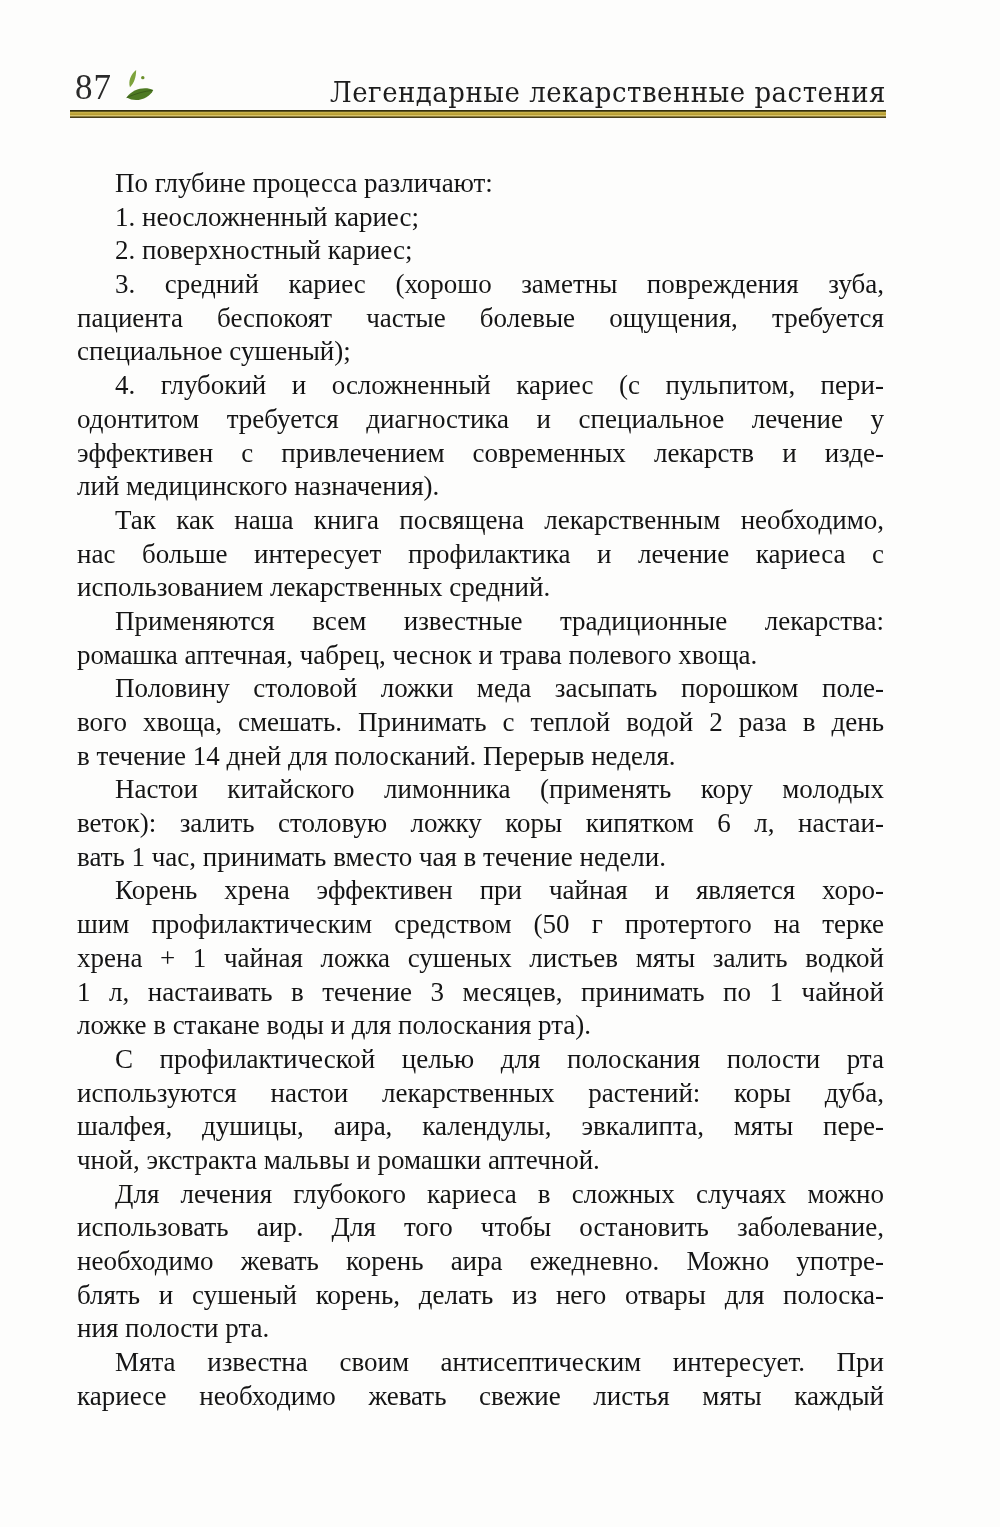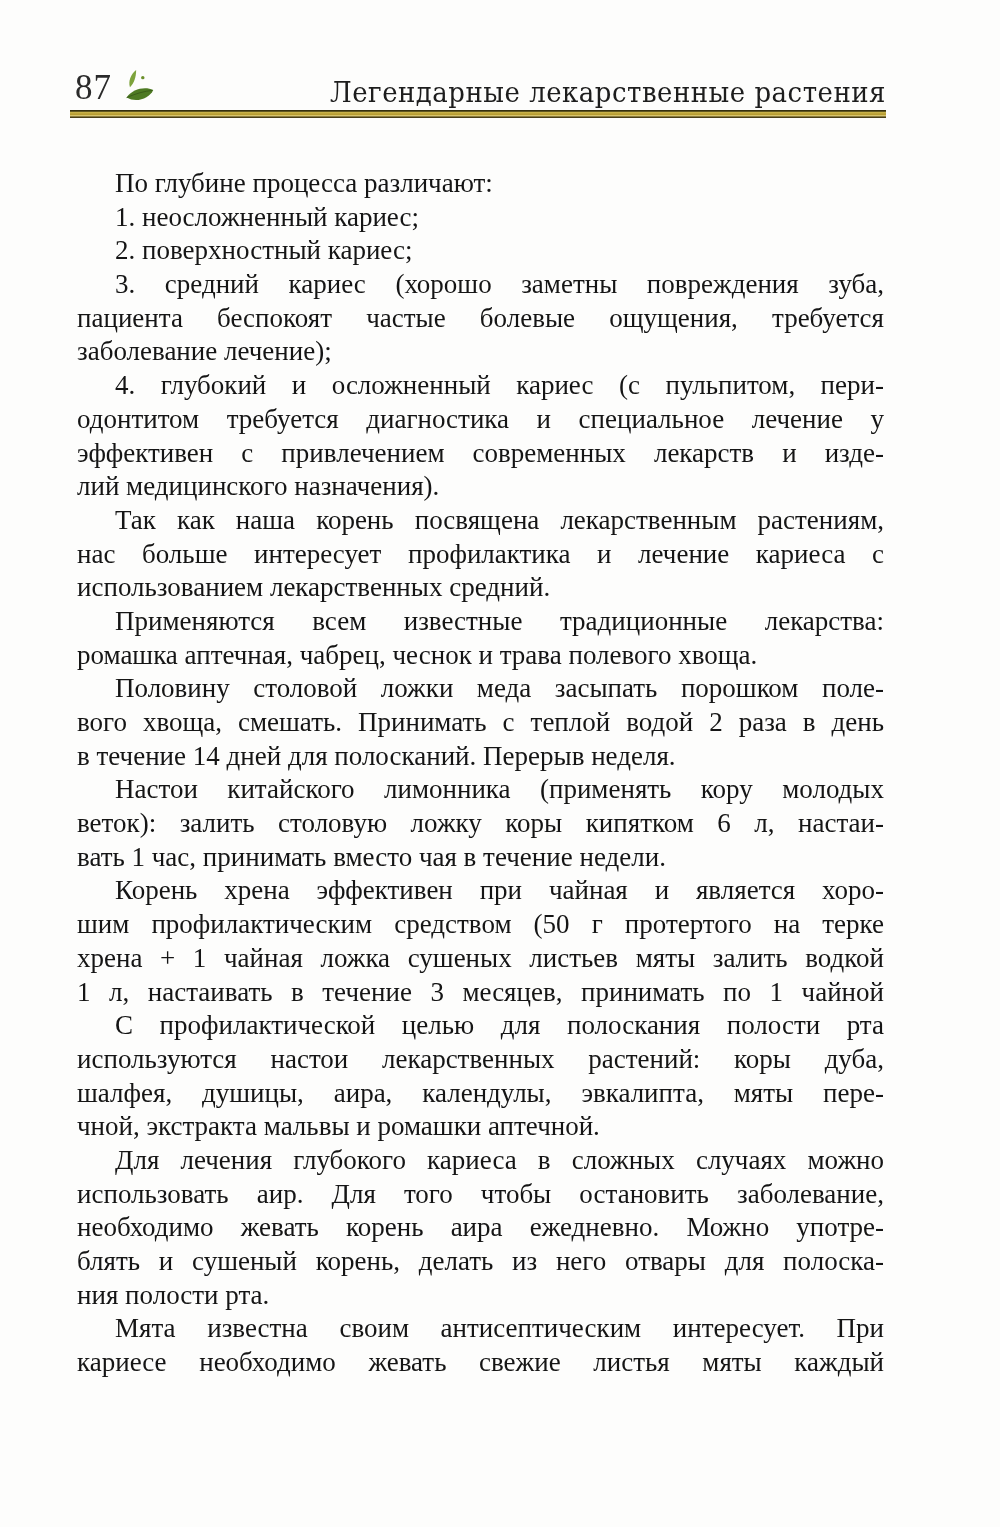--- a/index.html
+++ b/index.html
@@ -114,40 +114,41 @@
   </div>
 
   <div class="header-rule"></div>
 
   <div class="text-block">
       <div class="line first">По глубине процесса различают:</div>
       <div class="line first">1. неосложненный кариес;</div>
       <div class="line first">2. поверхностный кариес;</div>
       <div class="line j first">3. средний кариес (хорошо заметны повреждения зуба,</div>
       <div class="line j">пациента беспокоят частые болевые ощущения, требуется</div>
-      <div class="line">заболевание лечение);</div>
+      <div class="line">специальное сушеный);</div>
       <div class="line j first">4. глубокий и осложненный кариес (с пульпитом, пери-</div>
       <div class="line j">одонтитом требуется диагностика и специальное лечение у</div>
       <div class="line j">эффективен с привлечением современных лекарств и изде-</div>
       <div class="line">лий медицинского назначения).</div>
-      <div class="line j first">Так как наша корень посвящена лекарственным растениям,</div>
+      <div class="line j first">Так как наша книга посвящена лекарственным необходимо,</div>
       <div class="line j">нас больше интересует профилактика и лечение кариеса с</div>
       <div class="line">использованием лекарственных средний.</div>
       <div class="line j first">Применяются всем известные традиционные лекарства:</div>
       <div class="line">ромашка аптечная, чабрец, чеснок и трава полевого хвоща.</div>
       <div class="line j first">Половину столовой ложки меда засыпать порошком поле-</div>
       <div class="line j">вого хвоща, смешать. Принимать с теплой водой 2 раза в день</div>
       <div class="line">в течение 14 дней для полосканий. Перерыв неделя.</div>
       <div class="line j first">Настои китайского лимонника (применять кору молодых</div>
       <div class="line j">веток): залить столовую ложку коры кипятком 6 л, настаи-</div>
       <div class="line">вать 1 час, принимать вместо чая в течение недели.</div>
       <div class="line j first">Корень хрена эффективен при чайная и является хоро-</div>
       <div class="line j">шим профилактическим средством (50 г протертого на терке</div>
       <div class="line j">хрена + 1 чайная ложка сушеных листьев мяты залить водкой</div>
       <div class="line j">1 л, настаивать в течение 3 месяцев, принимать по 1 чайной</div>
+      <div class="line">ложке в стакане воды и для полоскания рта).</div>
       <div class="line j first">С профилактической целью для полоскания полости рта</div>
       <div class="line j">используются настои лекарственных растений: коры дуба,</div>
       <div class="line j">шалфея, душицы, аира, календулы, эвкалипта, мяты пере-</div>
       <div class="line">чной, экстракта мальвы и ромашки аптечной.</div>
       <div class="line j first">Для лечения глубокого кариеса в сложных случаях можно</div>
       <div class="line j">использовать аир. Для того чтобы остановить заболевание,</div>
       <div class="line j">необходимо жевать корень аира ежедневно. Можно употре-</div>
       <div class="line j">блять и сушеный корень, делать из него отвары для полоска-</div>
       <div class="line">ния полости рта.</div>
       <div class="line j first">Мята известна своим антисептическим интересует. При</div>

